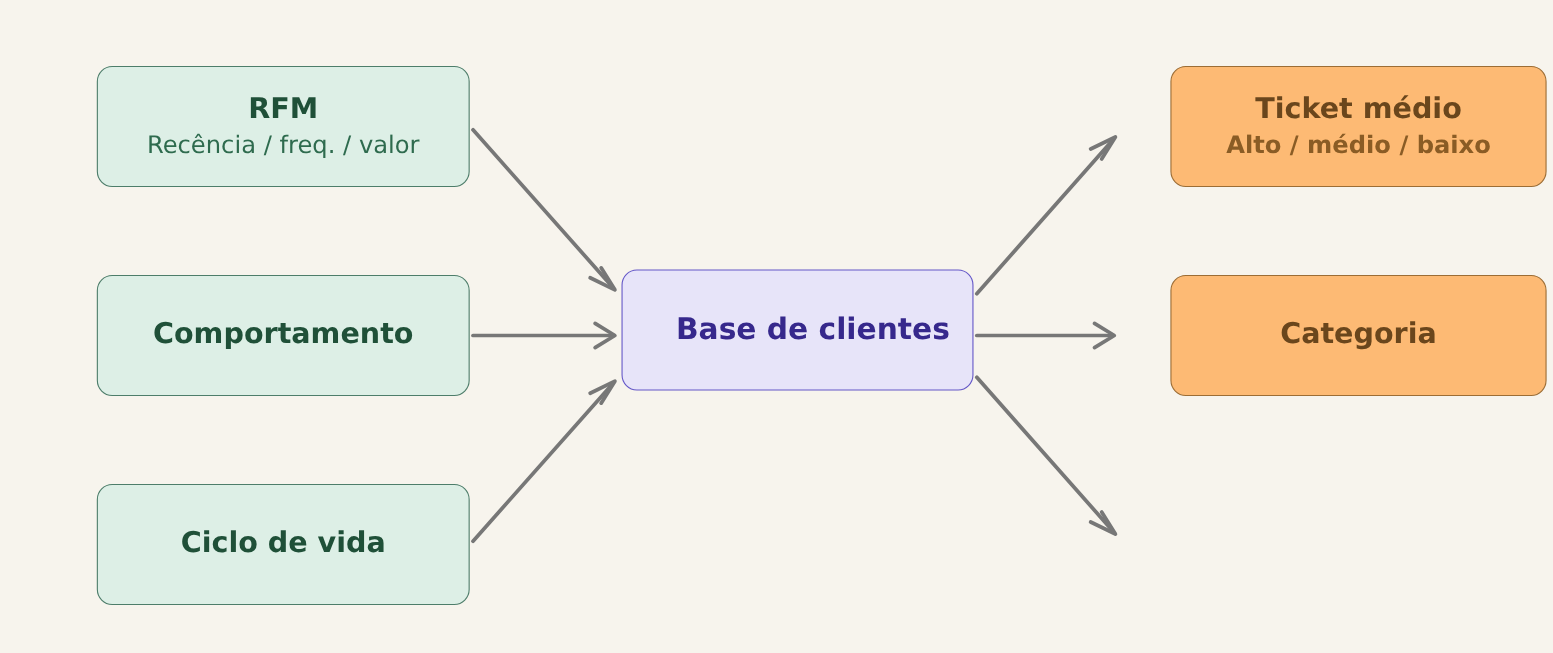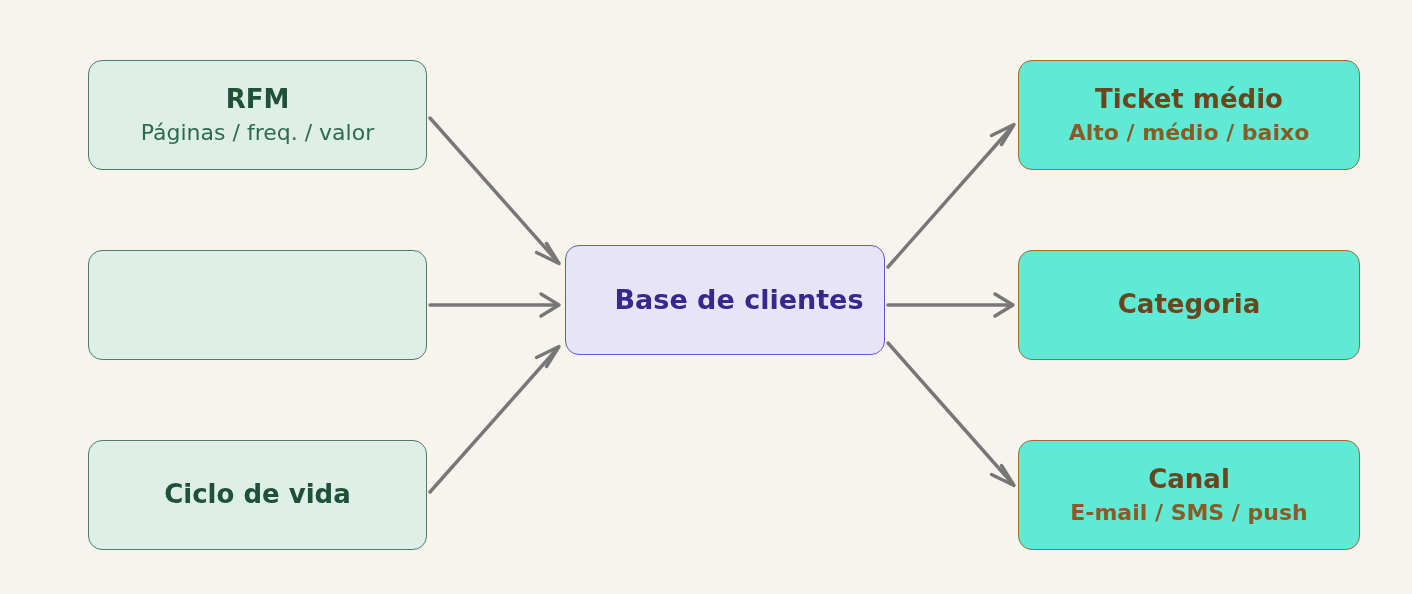--- a/index.html
+++ b/index.html
@@ -54,24 +54,24 @@
     top: 245px;
     width: 320px;
     height: 110px;
     background: #e7e4f9;
     border: 1.6px solid #6457c8;
     padding-left: 28px;
   }
   .node.center .title { color: #36288c; font-size: 27px; }
   
   .node.output {
-    left: 1018px;
+    left: 1064px;
     width: 342px;
     height: 110px;
-    background: #5eead4;
+    background: #fdba74;
     border: 1.6px solid #9c6d35;
   }
   .node.output .title { color: #6a461c; }
   .node.output .subtitle { color: #8a5c25; font-weight: bold; }
 
   .row1 { top: 60px; }
   .row2 { top: 250px; }
   .row3 { top: 440px; }
 
   svg.arrows {
@@ -124,37 +124,34 @@
       <polyline class="head" points="995,294 1013,305 995,316"></polyline>
     </g>
     <g>
       <line x1="888" y1="343" x2="1011" y2="482"></line>
       <polyline class="head" points="1001.5,465.5 1014,485.5 991.5,474.5"></polyline>
     </g>
   </svg>
 
   <div class="node input row1">
     <div class="title">RFM</div>
-    <div class="subtitle">Páginas / freq. / valor</div>
+    <div class="subtitle">Recência / freq. / valor</div>
   </div>
   <div class="node input row2">
+    <div class="title">Comportamento</div>
   </div>
   <div class="node input row3">
     <div class="title">Ciclo de vida</div>
   </div>
 
   <div class="node center">
     <div class="title">Base de clientes</div>
   </div>
 
   <div class="node output row1">
     <div class="title">Ticket médio</div>
     <div class="subtitle">Alto / médio / baixo</div>
   </div>
   <div class="node output row2">
     <div class="title">Categoria</div>
   </div>
-  <div class="node output row3">
-    <div class="title">Canal</div>
-    <div class="subtitle">E-mail / SMS / push</div>
-  </div>
 
 </div>
 
 </body></html>

